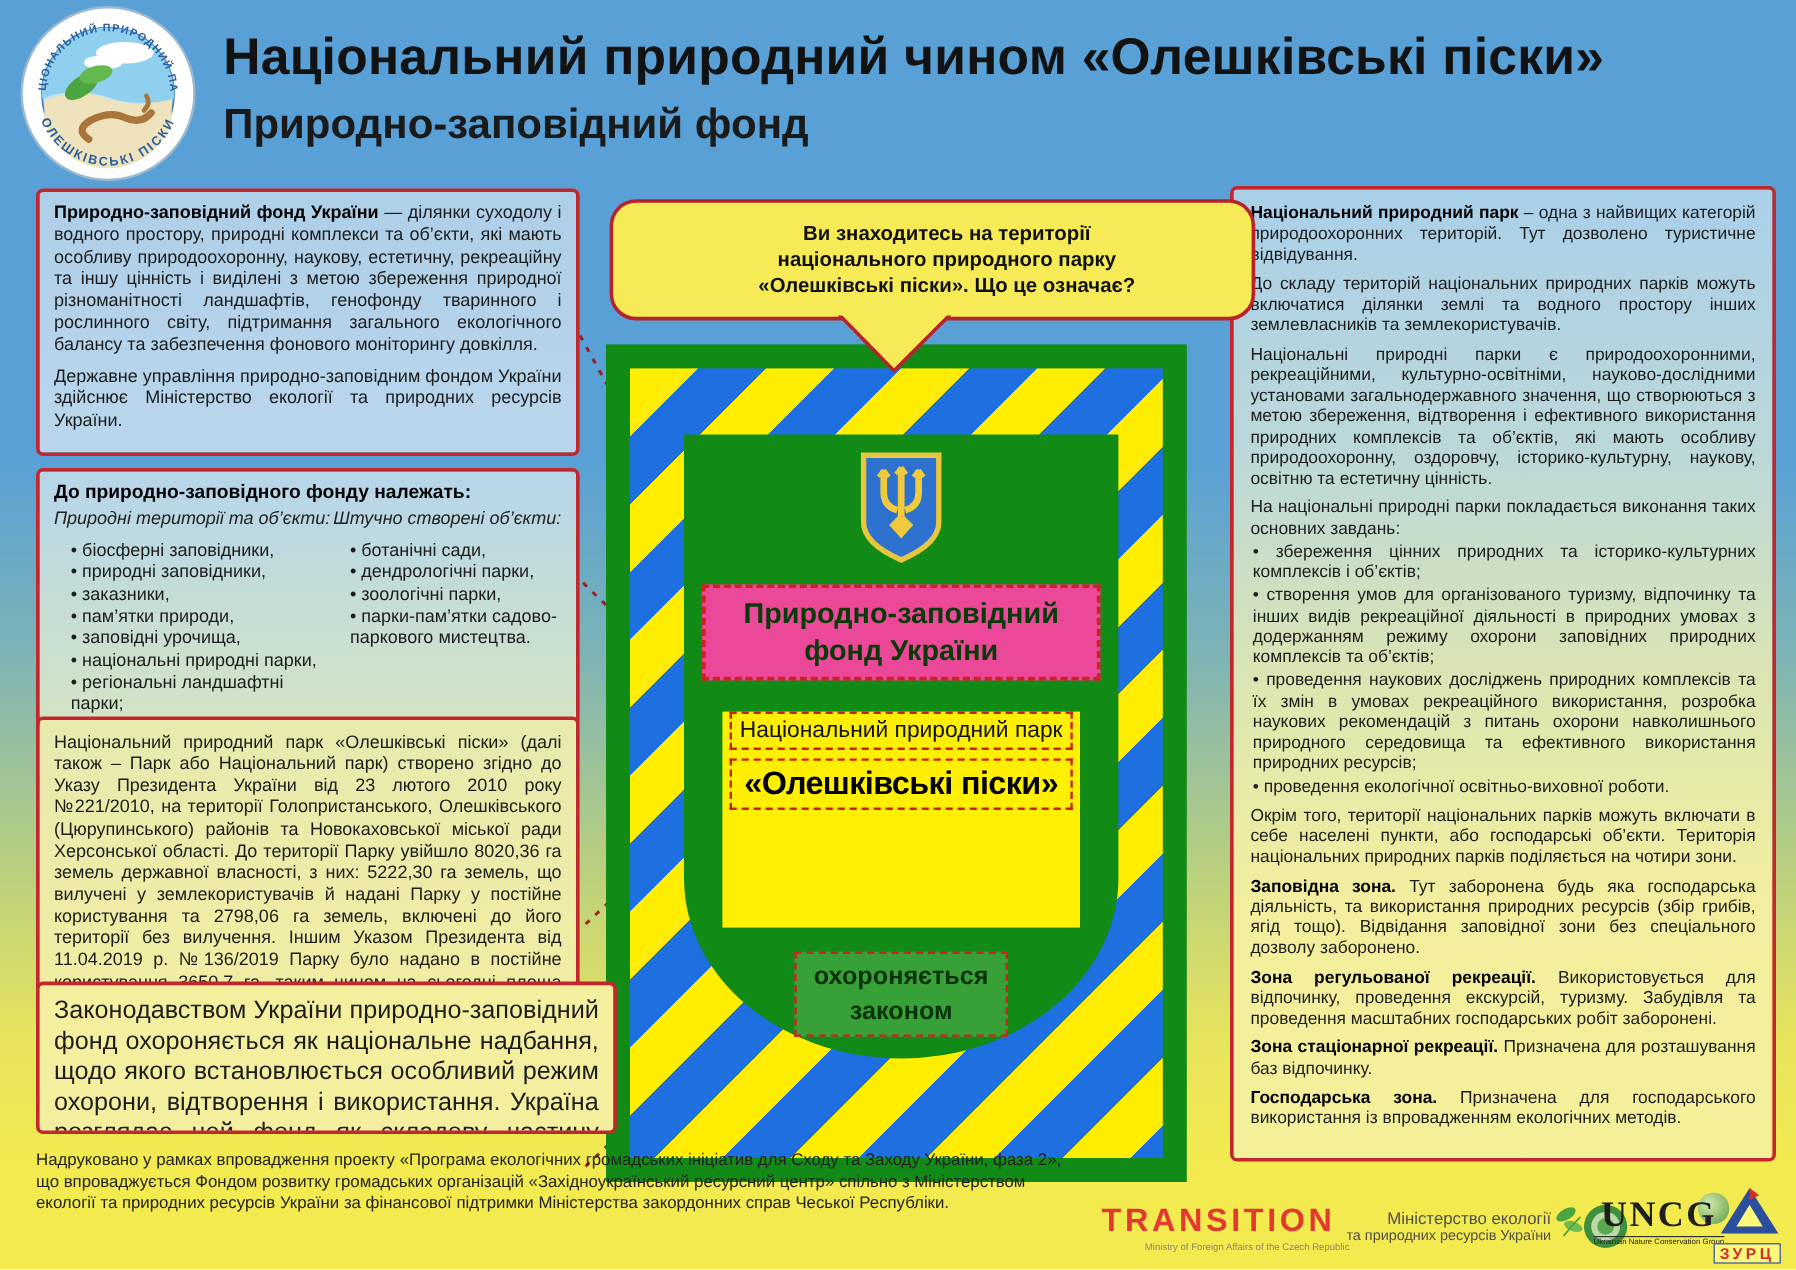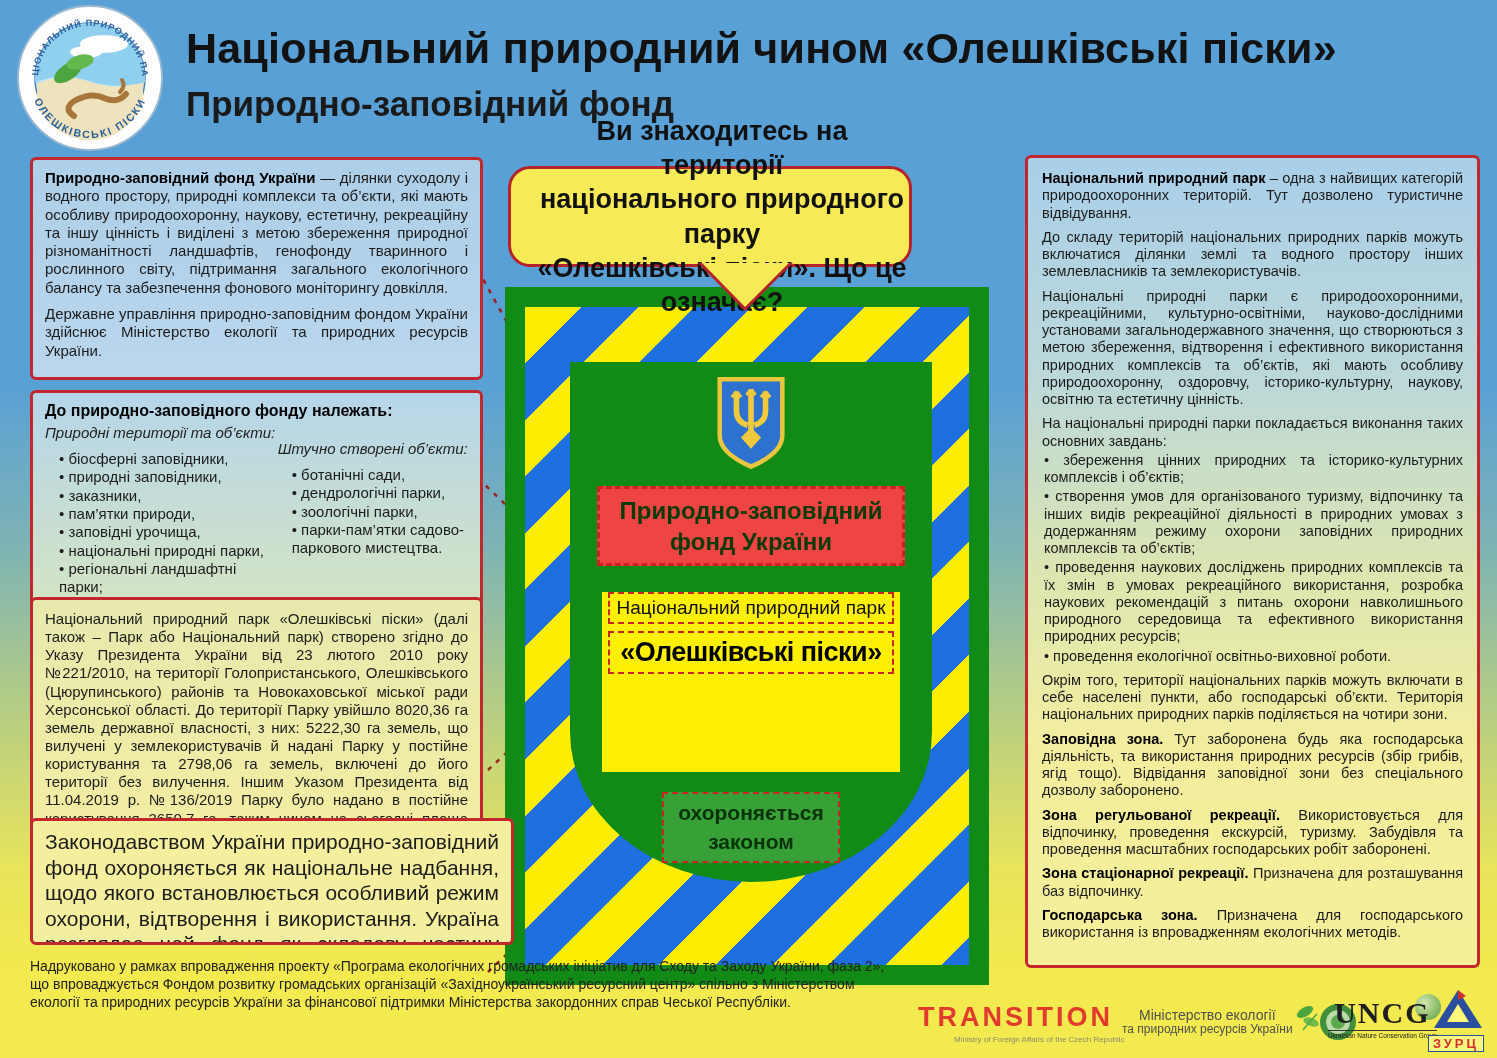--- a/index.html
+++ b/index.html
@@ -17,67 +17,67 @@
         color:#1c1c1c;text-align:justify;overflow:hidden;z-index:3;}
   .ibox p{margin:0 0 8px 0;}
   .b{font-weight:bold;color:#000;}
   .box1{left:30px;top:157px;width:453px;height:223px;padding:9px 12px;font-size:15px;line-height:1.22;
         background:linear-gradient(180deg,#aecfe8,#b9d6ec);}
   .box2{left:30px;top:390px;width:453px;height:216px;padding:6px 12px 4px;font-size:15px;line-height:1.2;
         background:linear-gradient(180deg,#b5d5ea,#d4e4c4);}
   .box2-title{font-size:16px;font-weight:bold;color:#000;margin:2px 0 4px;text-align:left;}
   .cols{display:flex;}
   .col-l{width:55%;}
-  .col-r{width:45%;margin-top:16px;}
+  .col-r{width:45%;}
   .col-hdr{font-style:italic;color:#222;margin:0 0 2px;text-align:left;}
   .ulist{margin:0;padding:0 0 12px 14px;list-style:none;text-align:left;}
   .ulist li{line-height:1.22;}
   .ulist li::before{content:"• ";}
   .box3{left:30px;top:597px;width:453px;height:251px;padding:10px 12px;font-size:15px;line-height:1.21;
         background:linear-gradient(180deg,#e7e9ae,#f2eda2);}
   .box4{left:30px;top:818px;width:484px;height:127px;padding:8px 12px;font-size:21px;line-height:1.22;
         background:#f4ef9e;}
   .rbox{left:1025px;top:155px;width:455px;height:813px;padding:12px 14px;font-size:14.5px;line-height:1.19;
         background:linear-gradient(180deg,#a9cfe9 0%,#bcd8d8 28%,#dde6b0 52%,#f3ee9e 74%,#f4ef98 100%);}
   .rbox p{margin:0 0 7px 0;}
   .blt{padding-left:2px;}
   .blt::before{content:"•  ";}
 
   
-  .bubble{position:absolute;left:508px;top:166px;width:404px;height:101px;box-sizing:border-box;
+  .bubble{position:absolute;left:508px;top:166px;width:538px;height:101px;box-sizing:border-box;
           background:#f6eb56;border:3px solid #b5242b;border-radius:22px;z-index:4;
           display:flex;flex-direction:column;justify-content:center;align-items:center;
-          font-size:27px;font-weight:bold;color:#111;line-height:1.26;text-align:center;padding-left:24px;}
+          font-size:17px;font-weight:bold;color:#111;line-height:1.26;text-align:center;padding-left:24px;}
   .tail{position:absolute;left:698px;top:263px;z-index:5;}
 
   
   .sign{position:absolute;left:505px;top:287px;width:484px;height:698px;background:#128a16;z-index:2;}
   .stripes{position:absolute;left:20px;top:20px;right:20px;bottom:20px;
            background:repeating-linear-gradient(135deg,#ffee00 0 40px,#1e6fe0 40px 80px);}
   .shield{position:absolute;left:65px;top:75px;width:362px;height:520px;background:#128a16;
           border-radius:0 0 181px 181px / 0 0 150px 150px;text-align:center;}
   .trident-box{width:74px;height:94px;margin:14px auto 0;}
-  .glabel{width:308px;margin:12px auto 0;box-sizing:border-box;padding:6px 4px;background:#ef4444;
+  .glabel{width:332px;margin:12px auto 0;box-sizing:border-box;padding:6px 4px;background:#ec4899;
           border:3px dashed #cc2222;font-size:24px;font-weight:bold;color:#0a3a08;line-height:1.3;}
   .ypanel{width:298px;height:180px;margin:8px auto 0;background:#ffef00;box-sizing:border-box;padding:0 6px;}
   .npark{margin:26px 0 0;border:2px dashed #cc2222;padding:3px 2px;font-size:19px;color:#111;}
   .olesh{margin:7px 0 0;border:2px dashed #cc2222;padding:4px 2px;font-size:27px;font-weight:bold;color:#000;letter-spacing:-0.5px;}
   .protect{width:178px;margin:20px auto 0;box-sizing:border-box;padding:5px 4px;background:#37a037;
            border:2.5px dashed #cc2222;font-size:21px;font-weight:600;color:#0a320a;line-height:1.35;}
 
   
   .connectors{position:absolute;left:0;top:0;z-index:1;pointer-events:none;}
 
   
   .credit{position:absolute;left:30px;top:957px;width:862px;font-size:14px;line-height:1.3;color:#222;z-index:3;}
   .logo-transition{position:absolute;left:918px;top:1002px;z-index:3;}
   .transition-word{font-size:27px;font-weight:bold;color:#e23a2e;letter-spacing:3px;}
   .transition-caption{font-size:8px;color:#8a8a72;margin-top:2px;padding-left:36px;}
   .logo-ministry{position:absolute;left:1122px;top:1000px;display:flex;align-items:center;z-index:3;}
-  .ministry-text{text-align:center;color:#4f4f4f;line-height:1.15;}
+  .ministry-text{text-align:right;color:#4f4f4f;line-height:1.15;}
   .ministry-l1{font-size:14px;}
   .ministry-l2{font-size:12px;}
   .logo-uncg{position:absolute;left:1328px;top:998px;z-index:3;text-align:center;}
   .uncg-word{position:relative;font-family:"Liberation Serif",serif;font-size:30px;font-weight:bold;color:#1e1e1e;letter-spacing:2px;line-height:1;}
   .uncg-globe{position:absolute;right:-4px;top:-4px;width:26px;height:26px;border-radius:50%;
               background:radial-gradient(circle at 35% 35%,#cfe8c0,#3f8f3c);opacity:.85;}
   .uncg-caption{font-size:6.5px;color:#222;border-top:1px solid #333;margin-top:2px;padding-top:1px;white-space:nowrap;}
   .logo-zurc{position:absolute;left:1428px;top:988px;z-index:3;text-align:center;}
   .zurc-word{font-size:13px;font-weight:bold;color:#d03030;letter-spacing:3px;margin-top:1px;
              border:1px solid #2b4e9e;padding:0 2px;background:#fdf77a;}

